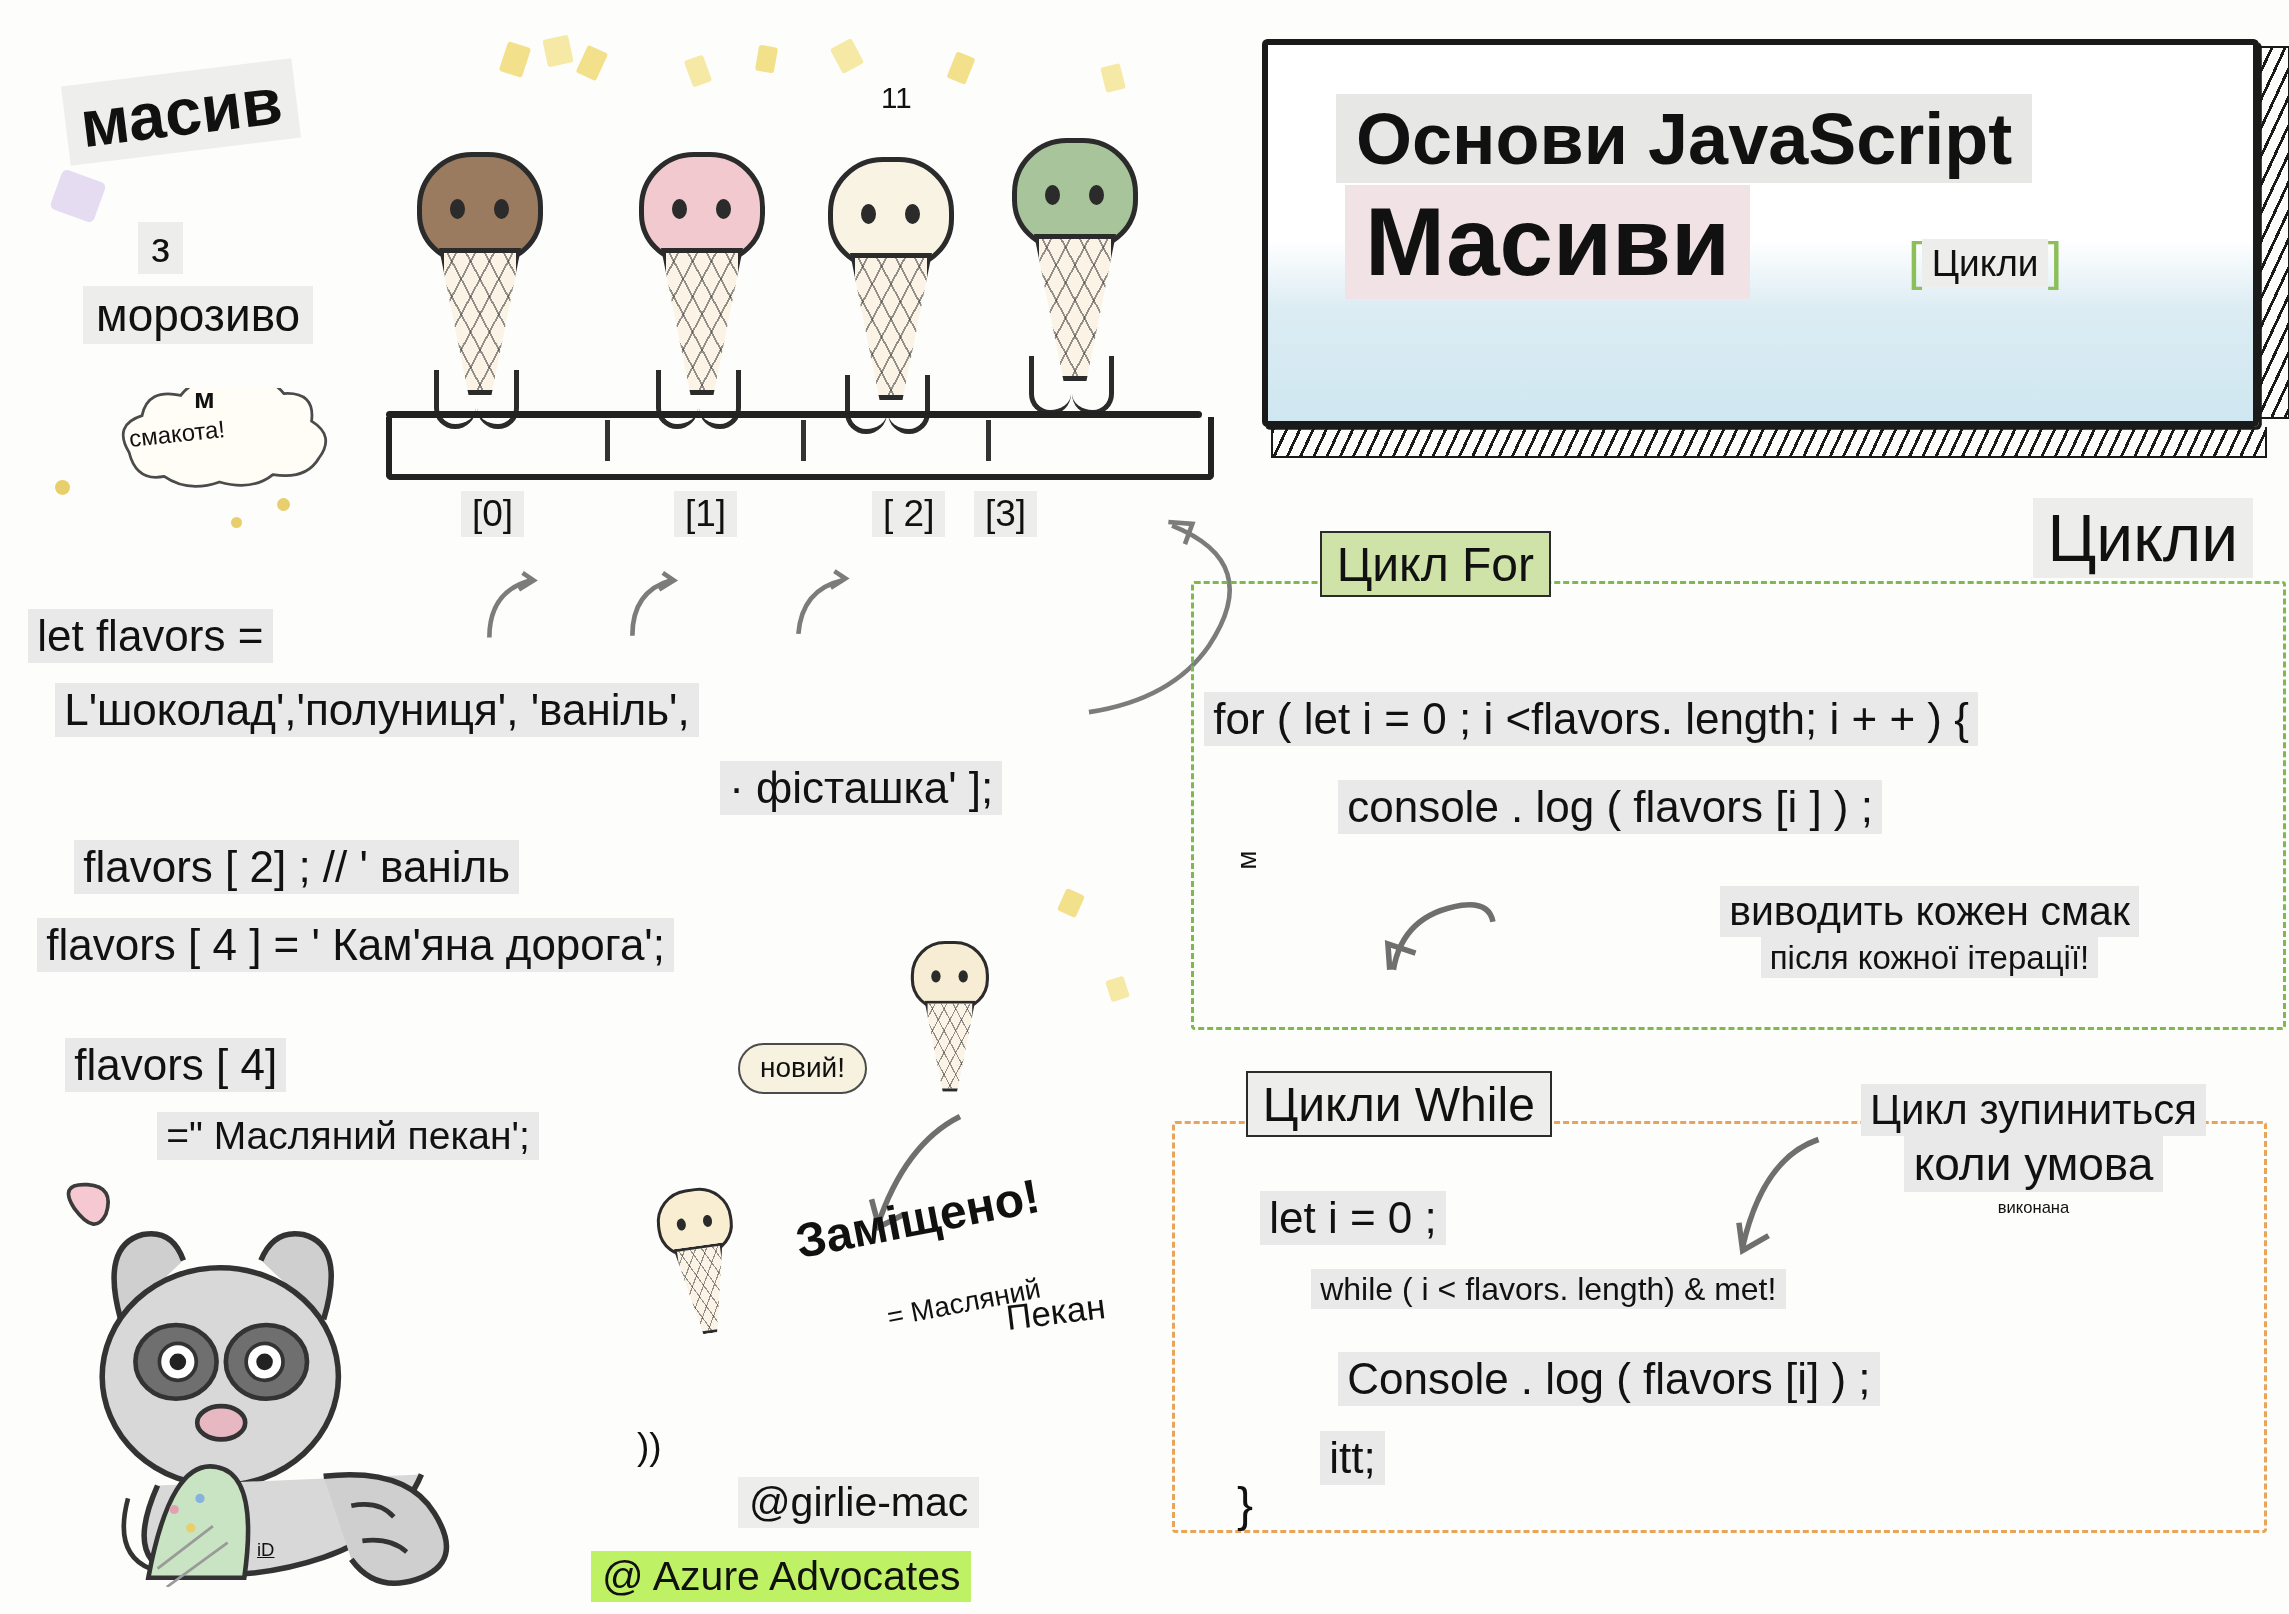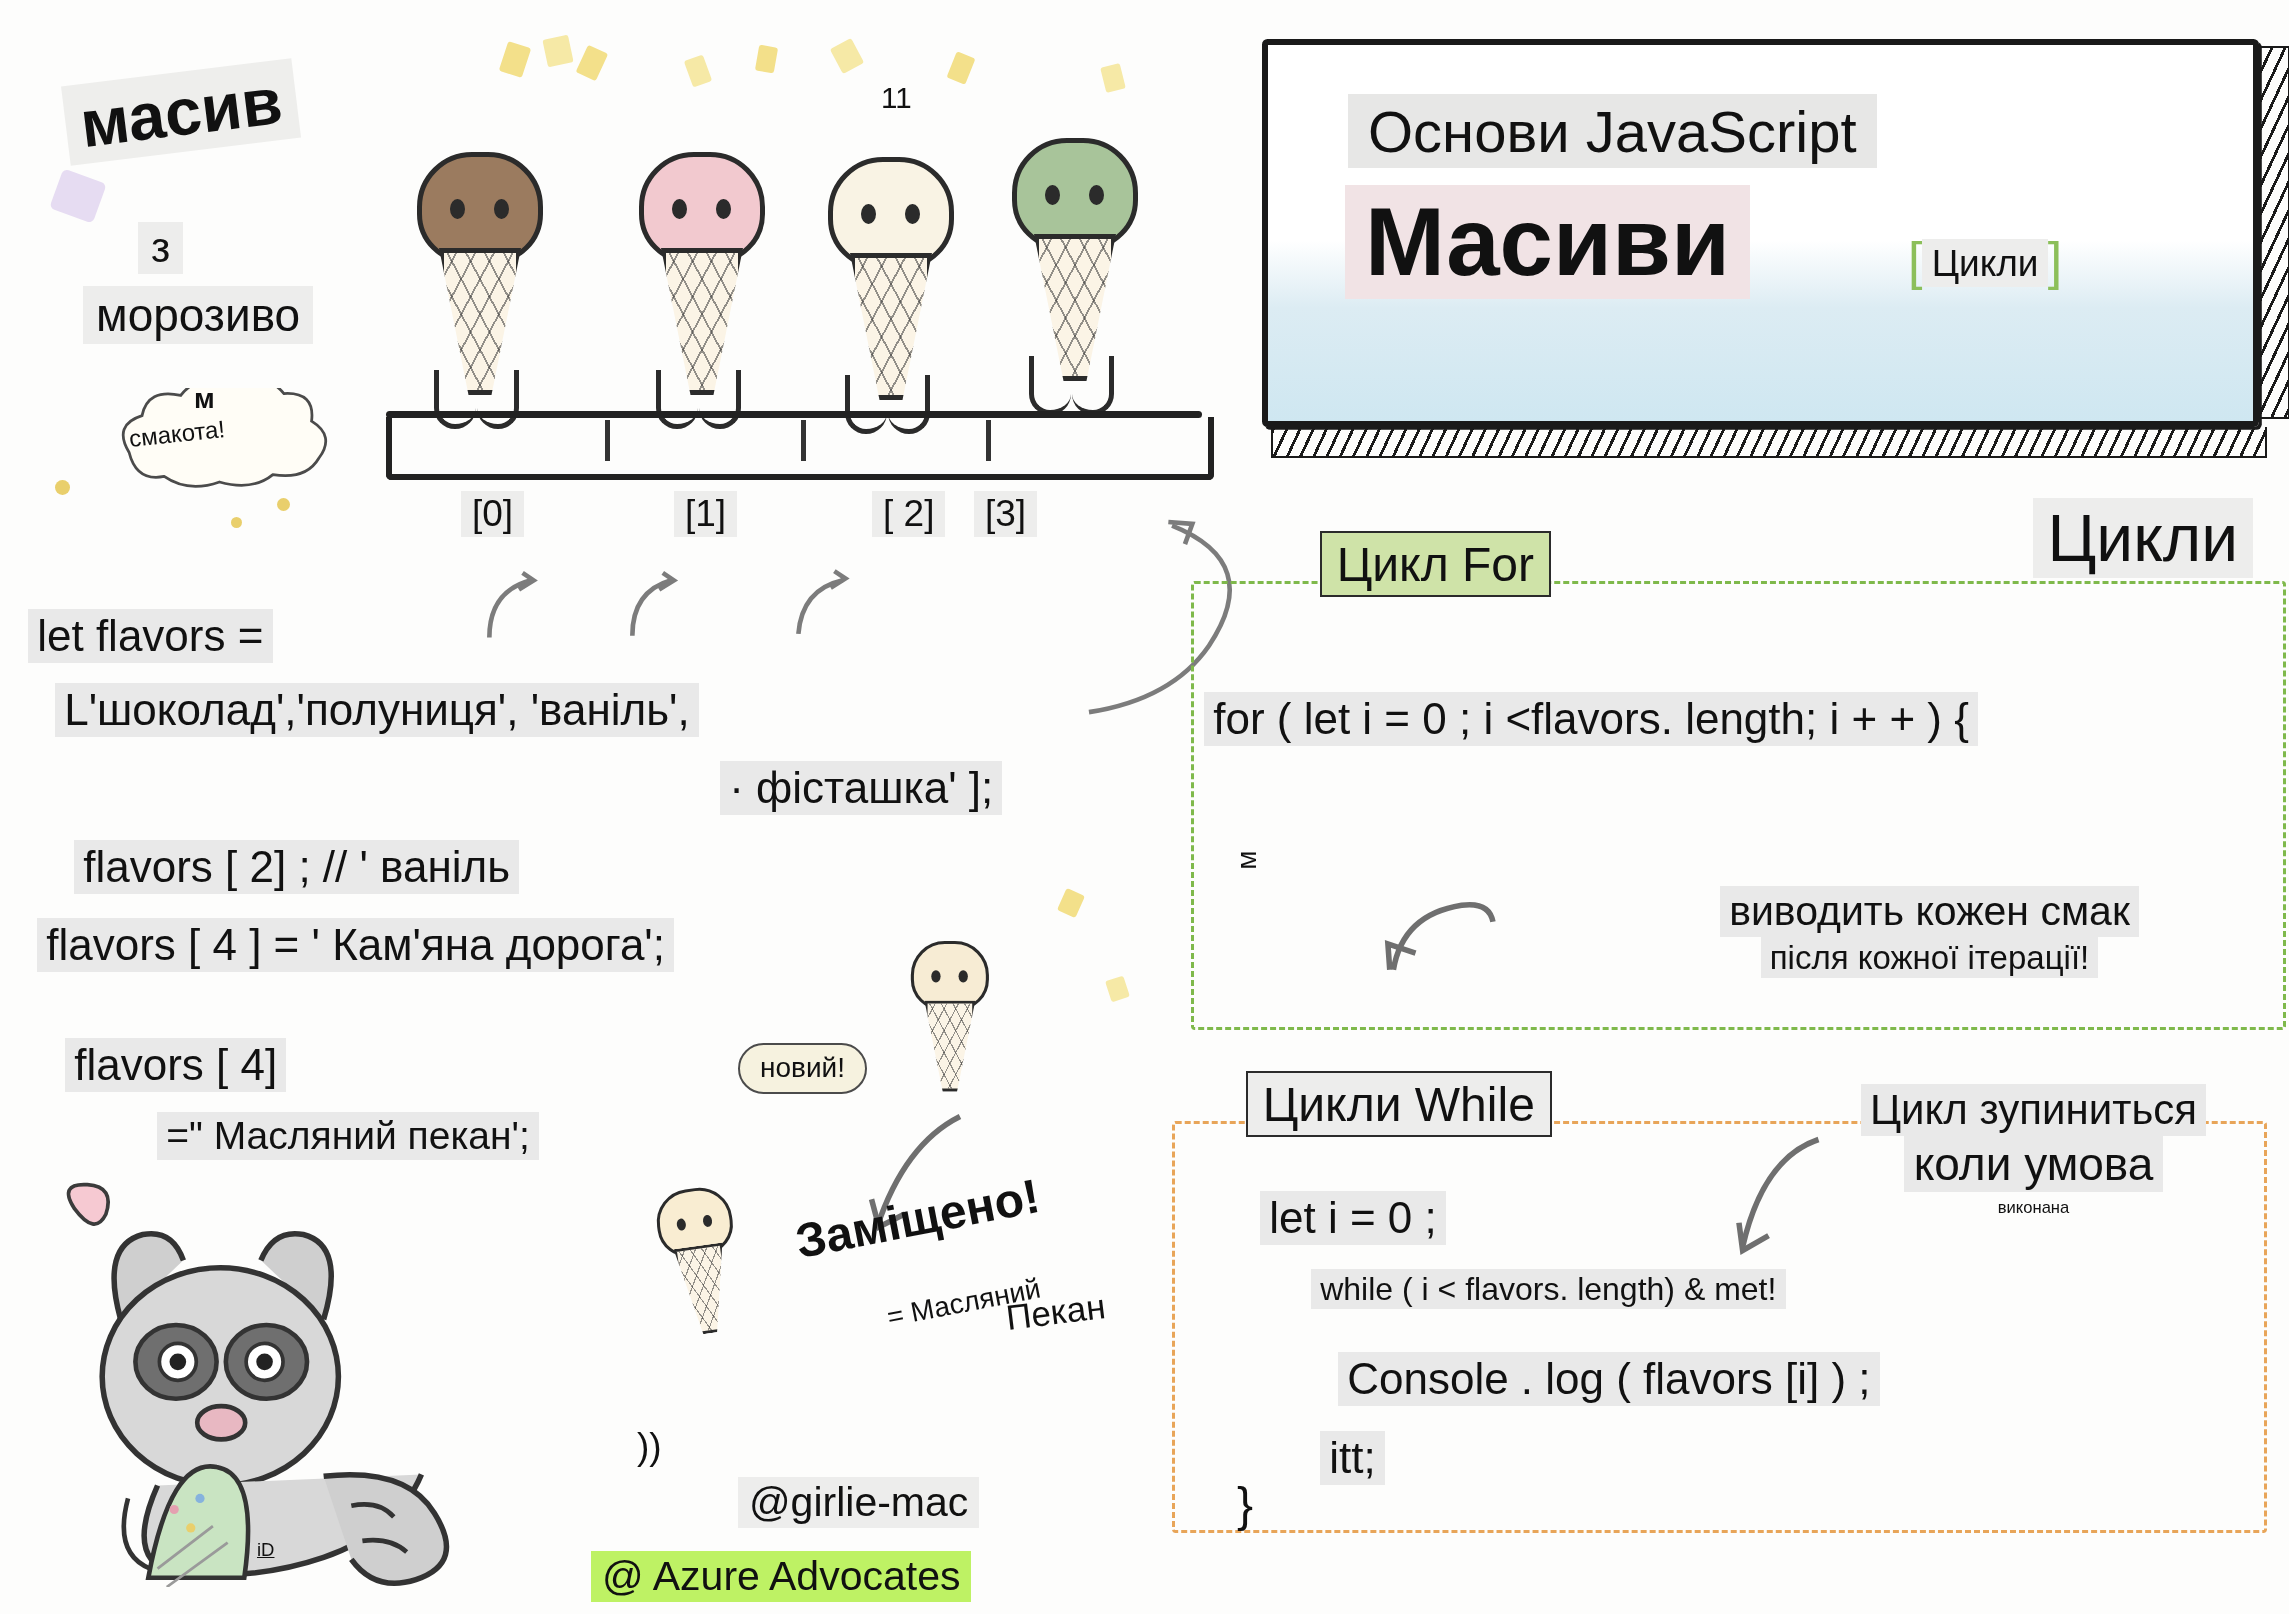--- a/index.html
+++ b/index.html
@@ -55,25 +55,24 @@
     border-left: none;
   }
   .board-hatch-b {
     position: absolute; left: 9.2px; bottom: -31px; width: 992px; height: 29.5px;
     background: repeating-linear-gradient(115deg, #1a1a1a 0 2.8px, transparent 2.8px 12px);
     border: 2.8px solid #1a1a1a;
     border-top: none;
   }
   .board-title {
     position: absolute; left: 74px; top: 55px;
-    font-size: 58px; font-weight: 400;
+    font-size: 72px; font-weight: 700;
     background: #e7e7e6;
     padding: 3.7px 20px;
     white-space: nowrap;
-    margin-left: 12px;
   }
   .board-subtitle {
     position: absolute; left: 83px; top: 146px;
     font-size: 96px; font-weight: 700;
     background: #f1e3e5;
     padding: 1.8px 20px;
     white-space: nowrap;
   }
   .board-tag {
     position: absolute; left: 646px; top: 192px;
@@ -372,20 +371,23 @@
   <div class="abs handle2">@ Azure Advocates</div>
 
   <div class="abs cycles-title">Цикли</div>
 
   <div class="abs dashbox-green"></div>
   <div class="abs lbl-for">Цикл For</div>
 
   <div class="abs" style="left:1204px;top:692px">
     <span class="hl code" style="font-size:44px">for ( let i = 0 ; i &lt;flavors. length; i + + ) {</span>
   </div>
+  <div class="abs" style="left:1338px;top:780px">
+    <span class="hl code" style="font-size:44px">console . log ( flavors [i ] ) ;</span>
+  </div>
 
   <div class="abs" style="left:1237px;top:844px;font-size:28px;transform:rotate(-90deg)">м</div>
   <svg class="abs" style="left:1375px;top:881px;width:129px;height:102px" viewBox="0 0 140 110">
     <path d="M20 96 q10 -60 74 -70 q30 -4 34 18" fill="none" stroke="#6f6f6f" stroke-width="6"></path>
     <path d="M16 96 l-2 -28 l30 10" fill="none" stroke="#6f6f6f" stroke-width="6"></path>
   </svg>
 
   <div class="abs" style="left:1569px;top:886px;text-align:center">
     <div class="hl" style="font-size:41px">виводить кожен смак</div>
     <div class="hl" style="font-size:33px">після кожної ітерації!</div>

